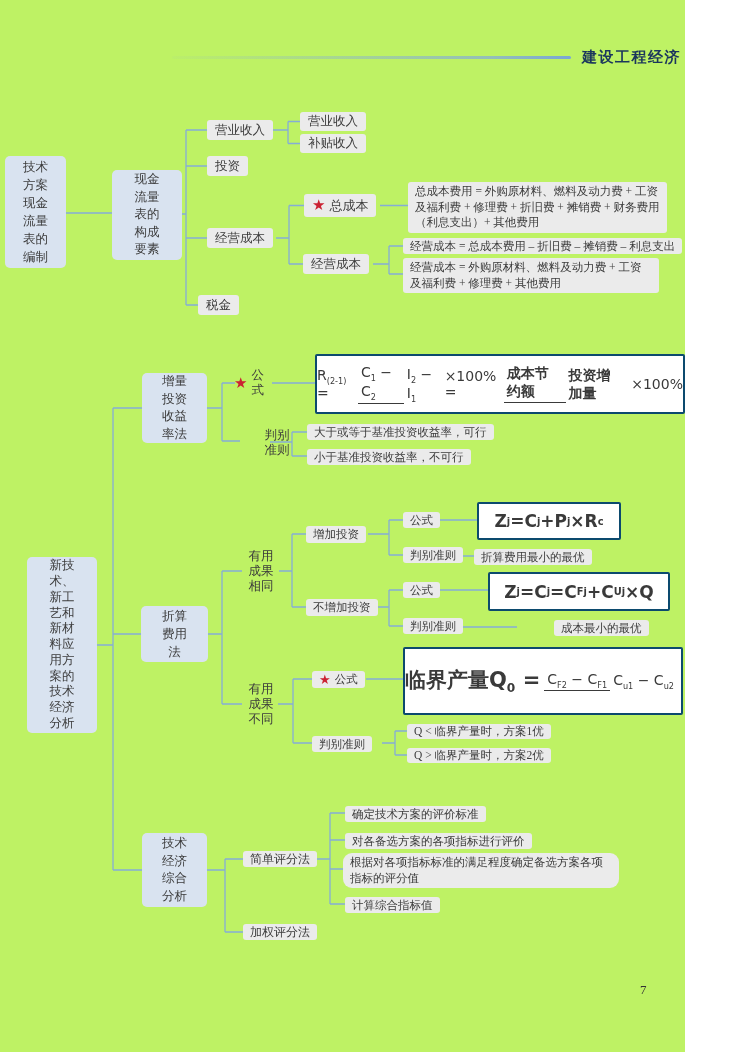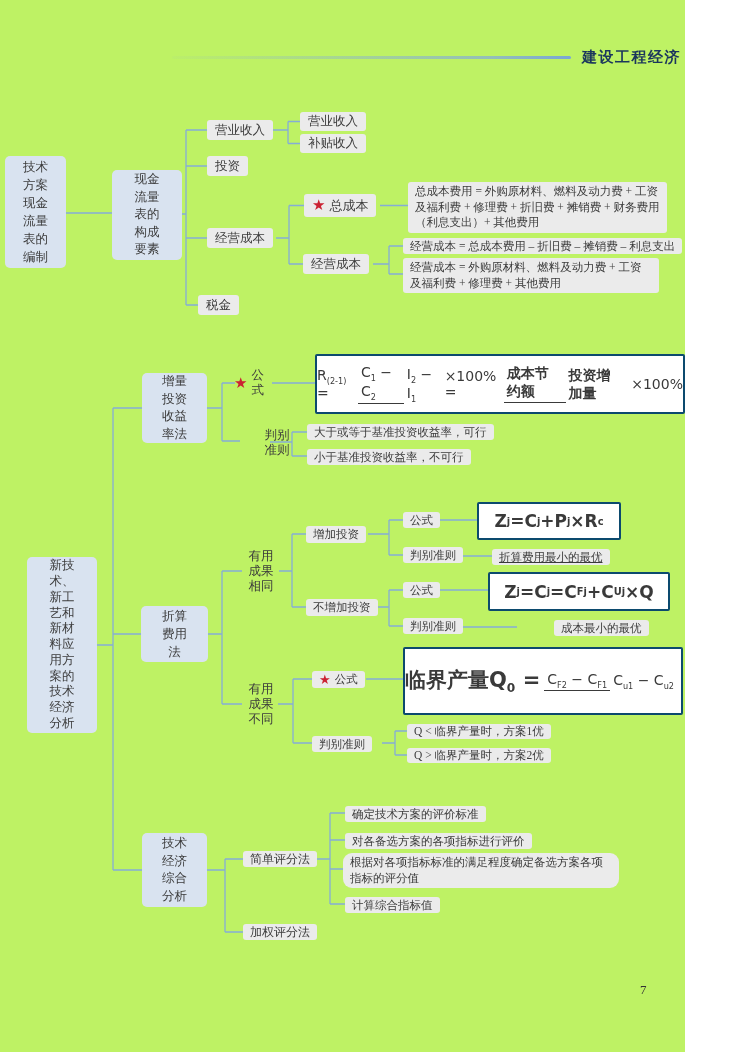--- a/index.html
+++ b/index.html
@@ -135,21 +135,21 @@
       <span>C</span>
       <sub>j</sub>
       <span> + </span>
       <span>P</span>
       <sub>j</sub>
       <span> × </span>
       <span>R</span>
       <sub>c</sub>
     </div>
   <div class="gnode sm" style="left:403px;top:547px;">判别准则</div>
-  <div class="gnode sm" style="left:492px;top:549px;text-decoration:underline;">折算费用最小的最优</div>
+  <div class="gnode sm" style="left:474px;top:549px;">折算费用最小的最优</div>
 
   <div class="gnode sm" style="left:306px;top:599px;line-height:17px;">不增加投资</div>
   <div class="gnode sm" style="left:403px;top:582px;">公式</div>
   <div class="fbox" style="left:488px;top:572px;min-width:178px;height:35px;font-size:17px;font-weight:bold;">
       <span>Z</span>
       <sub>j</sub>
       <span> = </span>
       <span>C</span>
       <sub>j</sub>
       <span> = </span>

